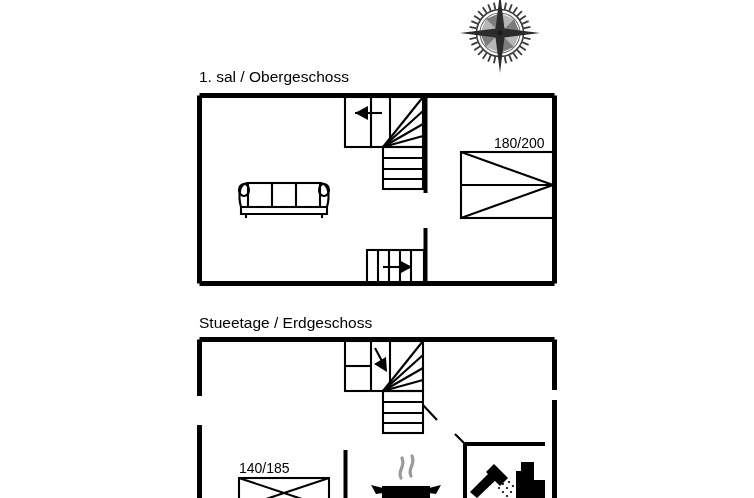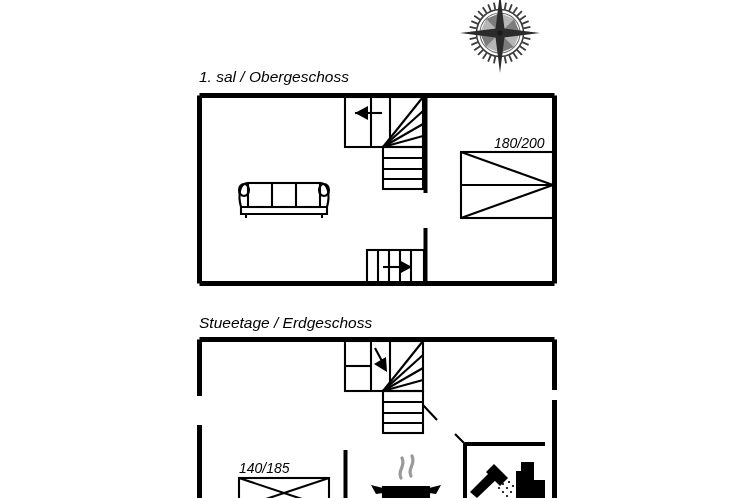--- a/index.html
+++ b/index.html
@@ -13,21 +13,20 @@
     overflow: hidden;
     font-family: "Liberation Sans", sans-serif;
     position: relative;
   }
   #plan-root {
     position: absolute;
     left: 0;
     top: 0;
     width: 754px;
     height: 498px;
-    font-style: italic;
   }
   svg.plan-svg {
     display: block;
     width: 754px;
     height: 498px;
   }
   .floor-label {
     font-family: "Liberation Sans", sans-serif;
     font-size: 15.5px;
     fill: #000000;

